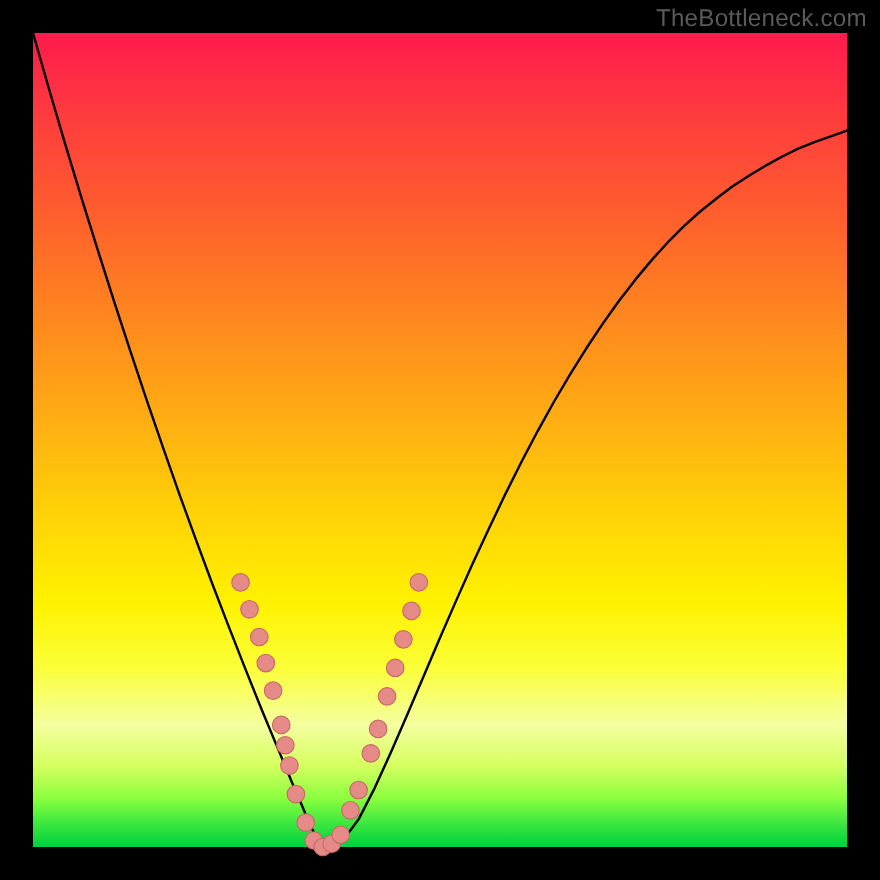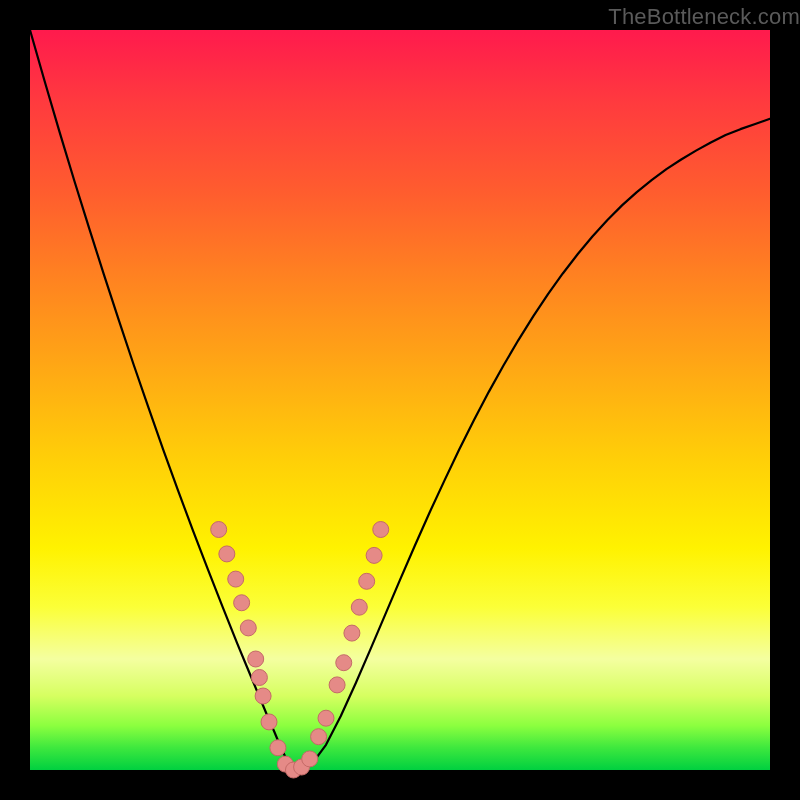--- a/index.html
+++ b/index.html
@@ -44,21 +44,21 @@
     position: absolute;
     left: 30px;
     top: 30px;
     width: 740px;
     height: 740px;
     overflow: visible;
   }
   .watermark {
     position: absolute;
     top: 4px;
-    right: 0;
+    right: 12px;
     color: #5a5a5a;
     font-size: 22px;
     letter-spacing: 0.2px;
     user-select: none;
   }
 </style>
 </head>
 <body>
 
 <div class="stage">

